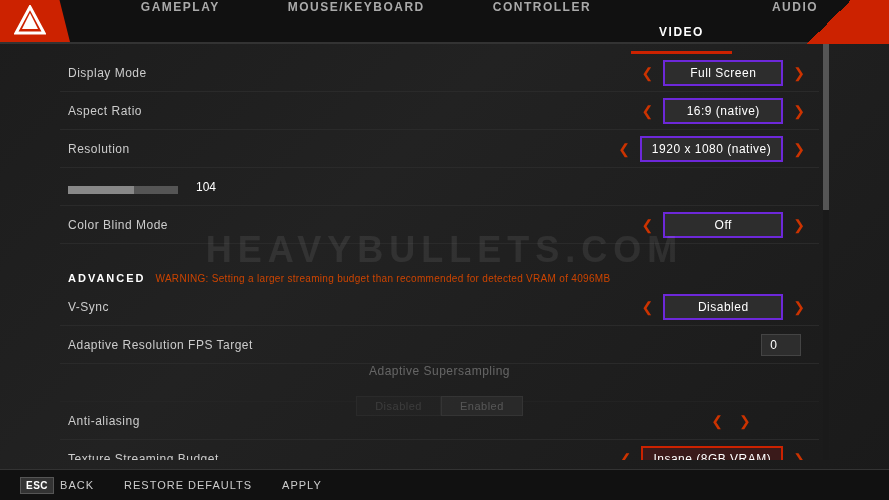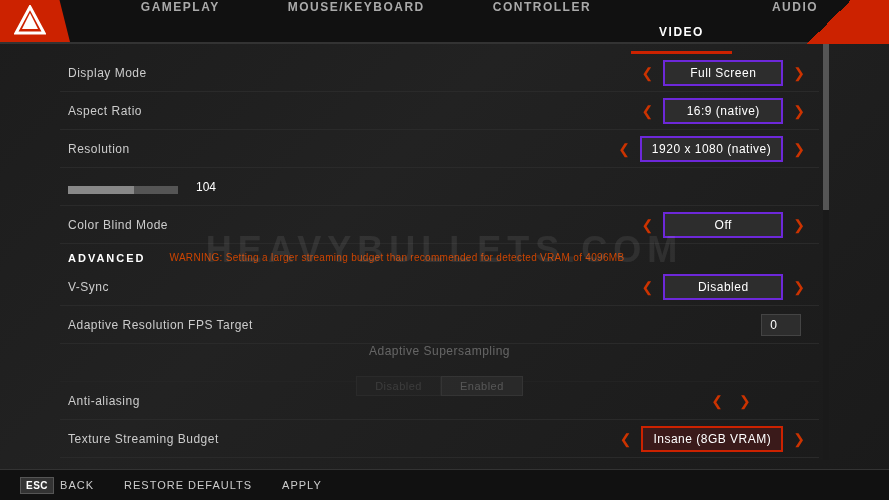--- a/index.html
+++ b/index.html
@@ -190,23 +190,24 @@
     .fov-value {
       color: #ffffff;
       font-size: 12px;
       min-width: 30px;
       text-align: right;
     }
 
     
     .advanced-header {
       display: flex;
-      align-items: flex-start;
+      align-items: flex-end;
       padding: 8px 8px 4px 8px;
-      gap: 24px;
+      gap: 10px;
+      margin-top: 20px;
     }
 
     .advanced-label {
       color: #ffffff;
       font-size: 11px;
       font-weight: bold;
       letter-spacing: 2px;
       text-transform: uppercase;
     }
 

